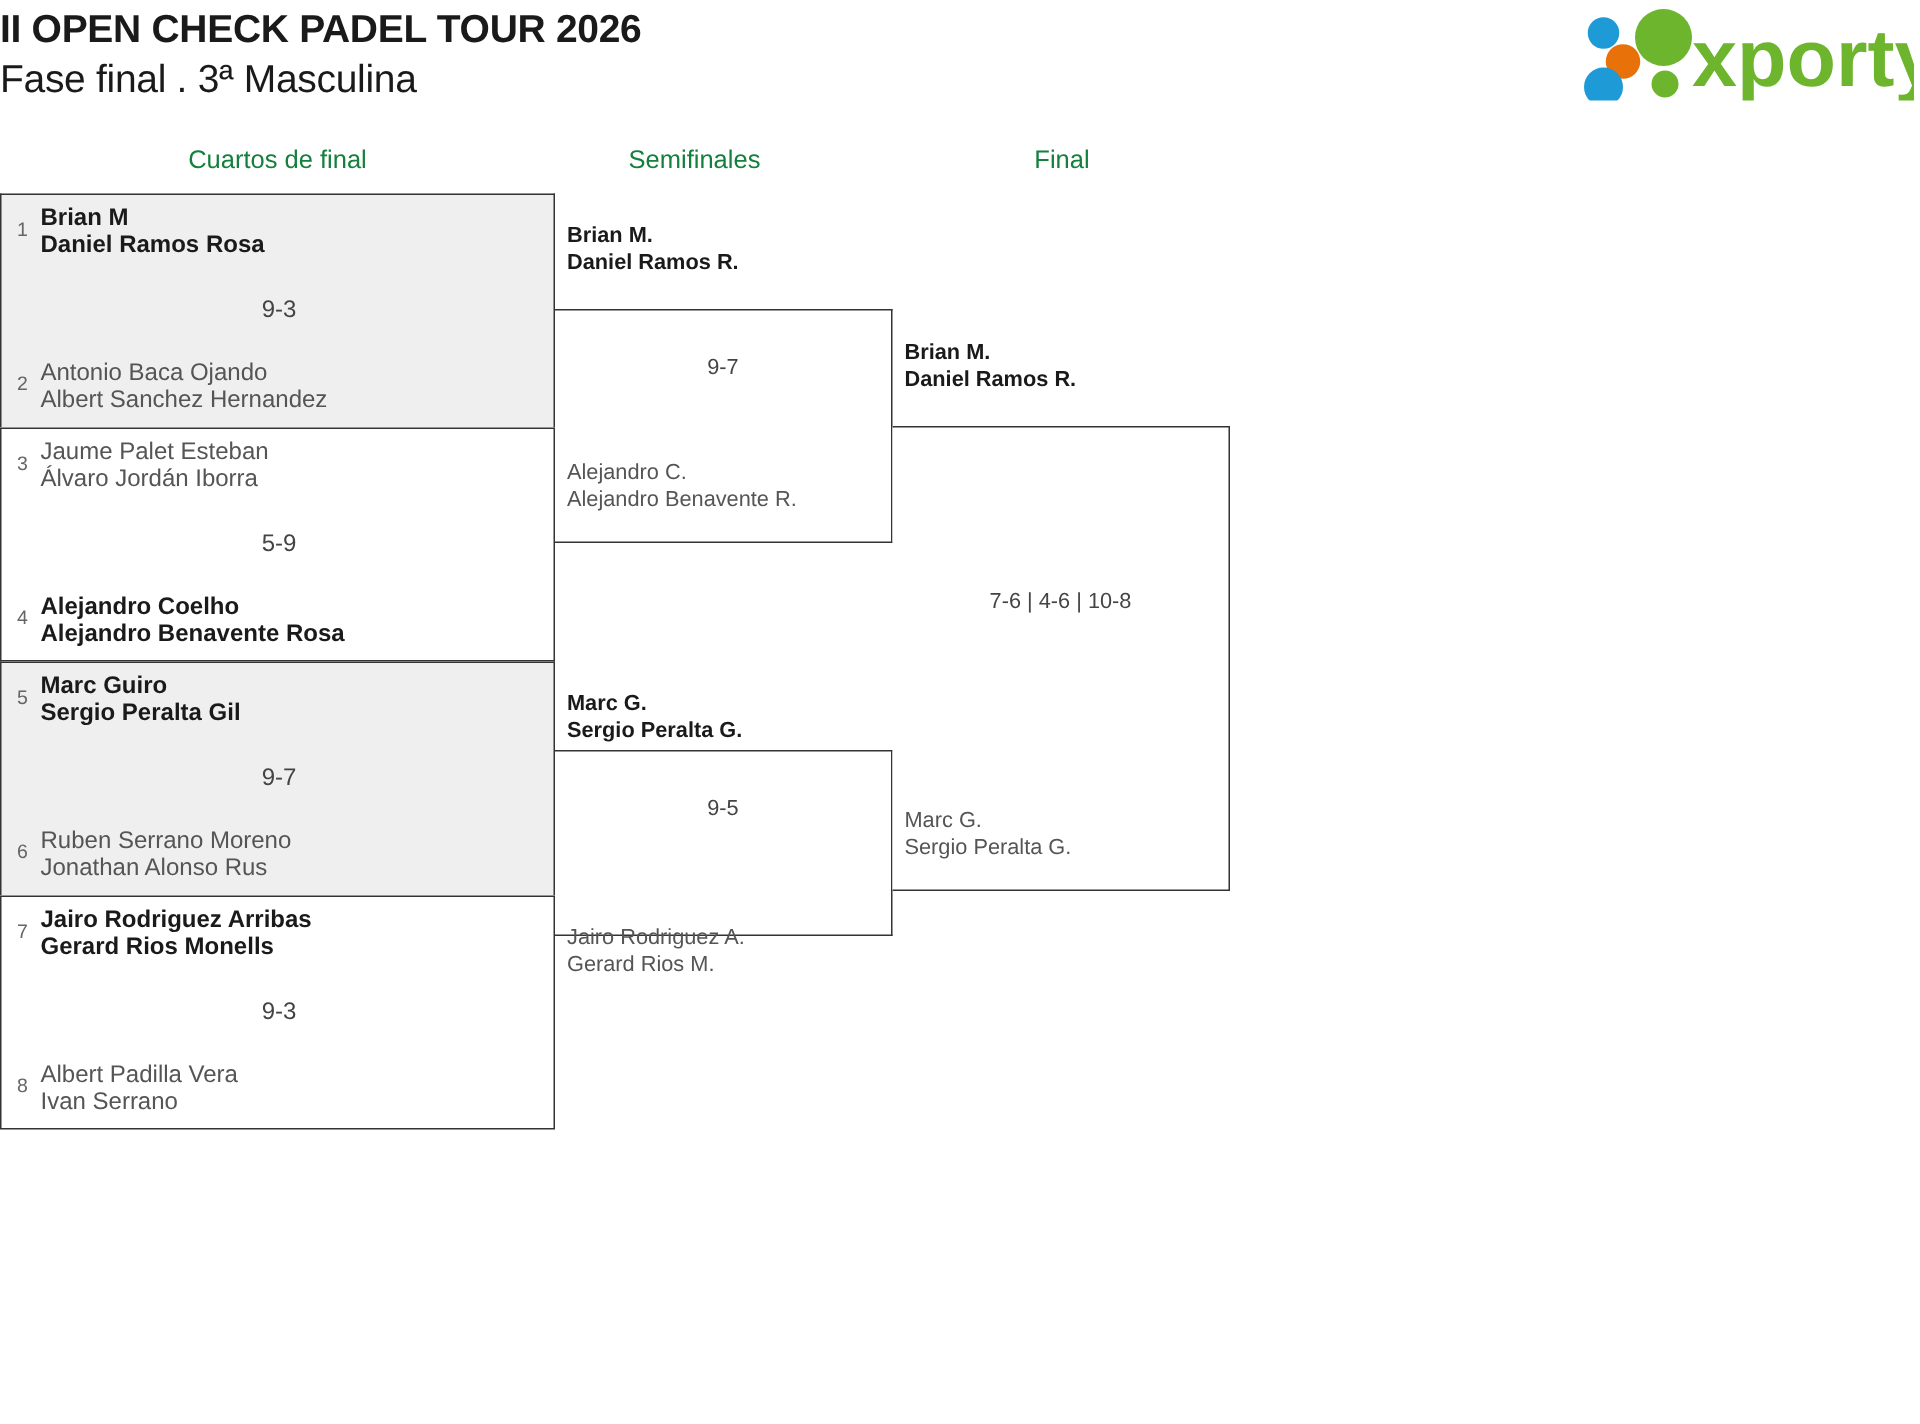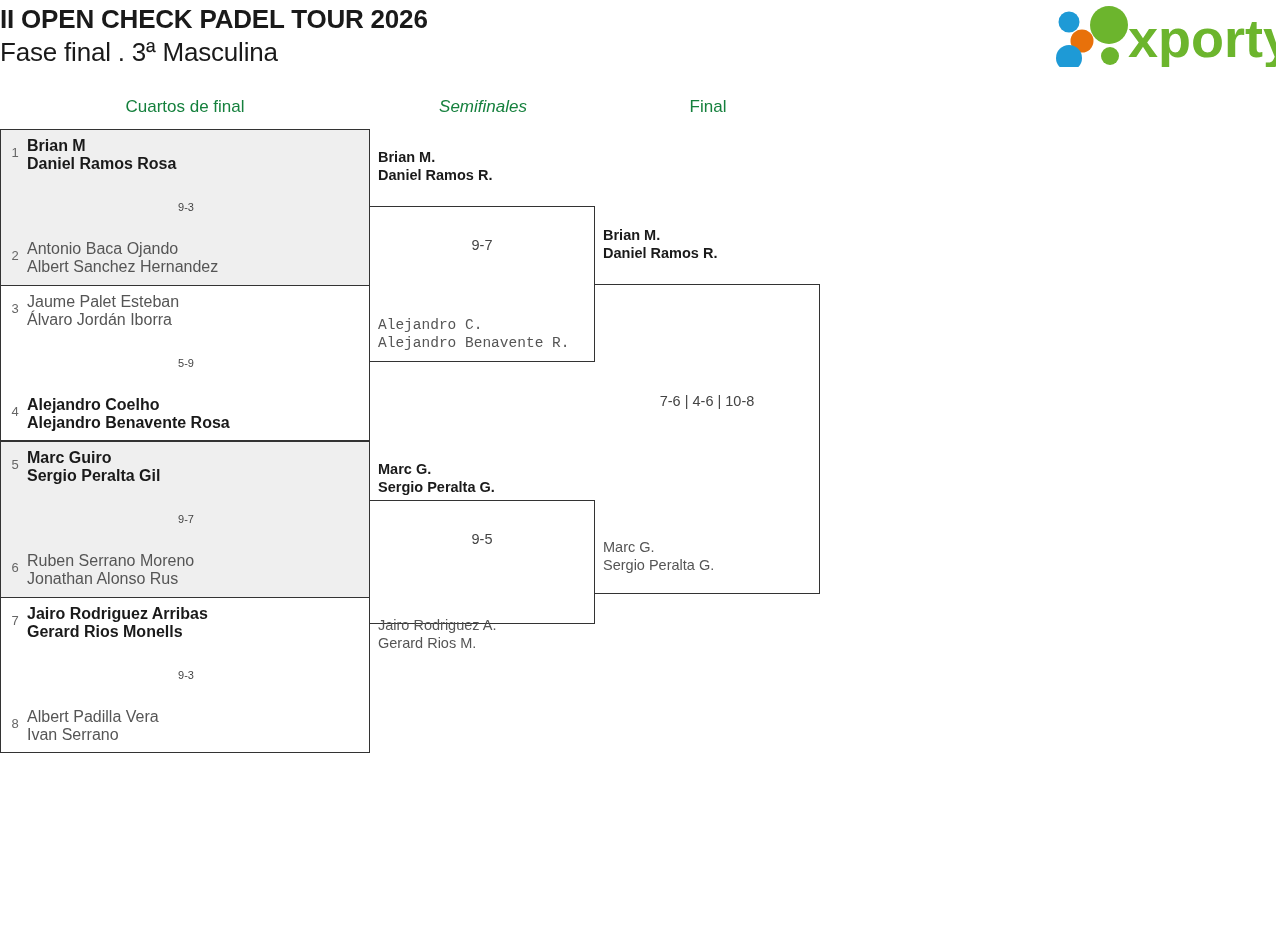--- a/index.html
+++ b/index.html
@@ -56,21 +56,21 @@
     position: absolute;
     top: 96px;
     font-size: 17px;
     font-weight: 400;
     color: #15803d;
     text-align: center;
     white-space: nowrap;
     line-height: 22px;
   }
   #round-header-qf { left: 60px; width: 250px; }
-  #round-header-sf { left: 358px; width: 250px; font-style: italic; }
+  #round-header-sf { left: 338px; width: 250px; }
   #round-header-f  { left: 583px; width: 250px; }
 
   
   #bracket {
     position: absolute;
     left: 0; top: 0;
     width: 1280px; height: 949px;
   }
 
   
@@ -113,21 +113,21 @@
   .team.bottom { top: 110px; }
   .team .player { display: block; white-space: nowrap; }
   .team.winner .player { font-weight: 700; color: #1a1a1a; }
   .team.loser  .player { font-weight: 400; color: #555555; }
 
   .qf-score {
     position: absolute;
     left: 0; top: 68px;
     width: 370px;
     text-align: center;
-    font-size: 11px;
+    font-size: 16px;
     color: #444444;
     line-height: 18px;
   }
 
   
   .sf-box {
     position: absolute;
     left: 370px;
     width: 225px;
     border: 1px solid #333333;
@@ -153,21 +153,21 @@
     left: 378px;
     width: 215px;
     font-size: 14.5px;
     line-height: 18px;
   }
   .sf-team .player { display: block; white-space: nowrap; }
   .sf-team.winner .player { font-weight: 700; color: #1a1a1a; }
   .sf-team.loser  .player { font-weight: 400; color: #555555; }
 
   .sf-t1-top    { top: 148px; }
-  .sf-t1-bottom { top: 316px; font-family: Liberation Mono, monospace; }
+  .sf-t1-bottom { top: 306px; }
   .sf-t2-top    { top: 460px; }
   .sf-t2-bottom { top: 616px; }
 
   
   #final-box {
     position: absolute;
     left: 595px; top: 284px;
     width: 225px; height: 310px;
     border: 1px solid #333333;
     border-left: none;

